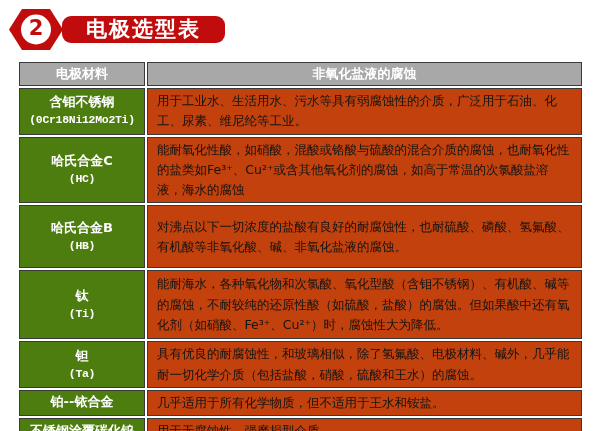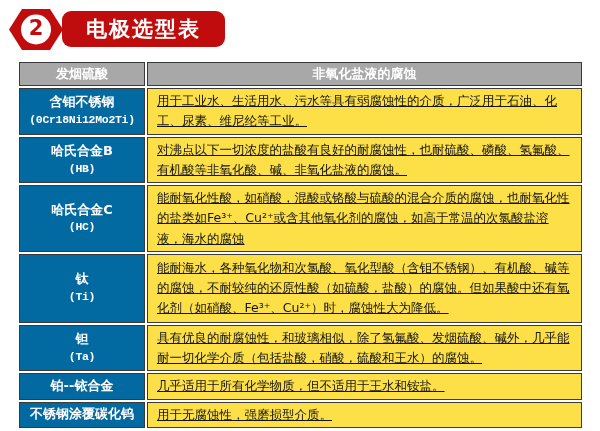--- a/index.html
+++ b/index.html
@@ -19,21 +19,21 @@
   .badge { position: relative; width: 56px; height: 43px; z-index: 2; }
   .badge svg { display: block; width: 56px; height: 43px; }
   .badge-num {
     position: absolute; top: 50%; left: 50%;
     transform: translate(-50%, -54%);
     color: #c00c0c; font-size: 21px; font-weight: bold;
     line-height: 1;
   }
   .title-pill {
     margin-left: -2px;
-    height: 36px; min-width: 140px;
+    height: 27px; min-width: 140px;
     background: #c00c0c;
     border-radius: 9px;
     color: #ffffff; font-size: 21px; font-weight: bold;
     letter-spacing: 2px;
     display: flex; align-items: center; justify-content: center;
     padding: 12px 24px;
     z-index: 1;
   }
 
   
@@ -51,37 +51,36 @@
   .sel-table th {
     background: #a8a8a8;
     color: #ffffff;
     font-size: 13px; font-weight: bold;
     text-align: center;
     height: 23px;
     padding: 2px 4px;
   }
   col.c-mat { width: 126px; }
   td.mat {
-    background: #0369a1;
+    background: #4d7c0f;
     color: #ffffff;
     font-size: 13px; font-weight: bold;
     text-align: center;
     line-height: 1.45;
     padding: 2px 3px;
   }
   td.mat .mat-sub { font-size: 11.5px; letter-spacing: -0.3px; white-space: nowrap; font-family: Liberation Mono, monospace; }
   td.mat .mat-sub:empty { display: none; }
   td.desc {
-    background: #fde047;
+    background: #c2410c;
     color: #141414;
     font-size: 12.5px;
     line-height: 1.62;
     padding: 2px 9px;
     text-align: left;
-    text-decoration: underline;
   }
   
   tbody tr:nth-child(1) td { height: 45px; }
   tbody tr:nth-child(2) td { height: 45px; }
   tbody tr:nth-child(3) td { height: 63px; }
   tbody tr:nth-child(4) td { height: 69px; }
   tbody tr:nth-child(5) td { height: 43px; }
   tbody tr:nth-child(6) td { height: 23px; }
   tbody tr:nth-child(7) td { height: 24px; }
 </style>
@@ -101,59 +100,59 @@
     <div class="title-pill">电极选型表</div>
   </div>
 
   <table class="sel-table">
     <colgroup>
         <col class="c-mat">
         <col class="c-desc">
       </colgroup>
     <thead>
       <tr>
-        <th>发烟硫酸</th>
+        <th>电极材料</th>
         <th>非氧化盐液的腐蚀</th>
       </tr>
     </thead>
     <tbody>
       <tr>
         <td class="mat">
           <div class="mat-name">含钼不锈钢</div>
           <div class="mat-sub">(0Cr18Ni12Mo2Ti)</div>
         </td>
         <td class="desc">用于工业水、生活用水、污水等具有弱腐蚀性的介质，广泛用于石油、化工、尿素、维尼纶等工业。</td>
       </tr>
       <tr>
         <td class="mat">
+          <div class="mat-name">哈氏合金C</div>
+          <div class="mat-sub">(HC)</div>
+        </td>
+        <td class="desc">能耐氧化性酸，如硝酸，混酸或铬酸与硫酸的混合介质的腐蚀，也耐氧化性的盐类如Fe³⁺、Cu²⁺或含其他氧化剂的腐蚀，如高于常温的次氯酸盐溶液，海水的腐蚀</td>
+      </tr>
+      <tr>
+        <td class="mat">
           <div class="mat-name">哈氏合金B</div>
           <div class="mat-sub">(HB)</div>
         </td>
         <td class="desc">对沸点以下一切浓度的盐酸有良好的耐腐蚀性，也耐硫酸、磷酸、氢氟酸、有机酸等非氧化酸、碱、非氧化盐液的腐蚀。</td>
-      </tr>
-      <tr>
-        <td class="mat">
-          <div class="mat-name">哈氏合金C</div>
-          <div class="mat-sub">(HC)</div>
-        </td>
-        <td class="desc">能耐氧化性酸，如硝酸，混酸或铬酸与硫酸的混合介质的腐蚀，也耐氧化性的盐类如Fe³⁺、Cu²⁺或含其他氧化剂的腐蚀，如高于常温的次氯酸盐溶液，海水的腐蚀</td>
       </tr>
       <tr>
         <td class="mat">
           <div class="mat-name">钛</div>
           <div class="mat-sub">(Ti)</div>
         </td>
         <td class="desc">能耐海水，各种氧化物和次氯酸、氧化型酸（含钼不锈钢）、有机酸、碱等的腐蚀，不耐较纯的还原性酸（如硫酸，盐酸）的腐蚀。但如果酸中还有氧化剂（如硝酸、Fe³⁺、Cu²⁺）时，腐蚀性大为降低。</td>
       </tr>
       <tr>
         <td class="mat">
           <div class="mat-name">钽</div>
           <div class="mat-sub">(Ta)</div>
         </td>
-        <td class="desc">具有优良的耐腐蚀性，和玻璃相似，除了氢氟酸、发烟硫酸、碱外，几乎能耐一切化学介质（包括盐酸，硝酸，硫酸和王水）的腐蚀。</td>
+        <td class="desc">具有优良的耐腐蚀性，和玻璃相似，除了氢氟酸、电极材料、碱外，几乎能耐一切化学介质（包括盐酸，硝酸，硫酸和王水）的腐蚀。</td>
       </tr>
       <tr>
         <td class="mat">
           <div class="mat-name">铂--铱合金</div>
 
         </td>
         <td class="desc">几乎适用于所有化学物质，但不适用于王水和铵盐。</td>
       </tr>
       <tr>
         <td class="mat">

